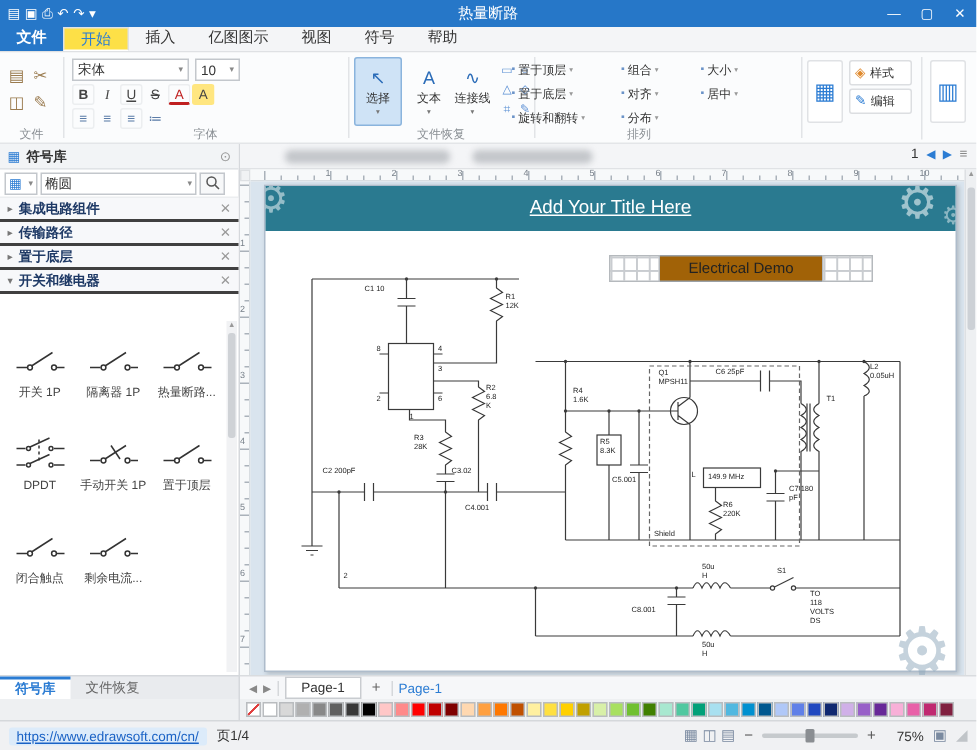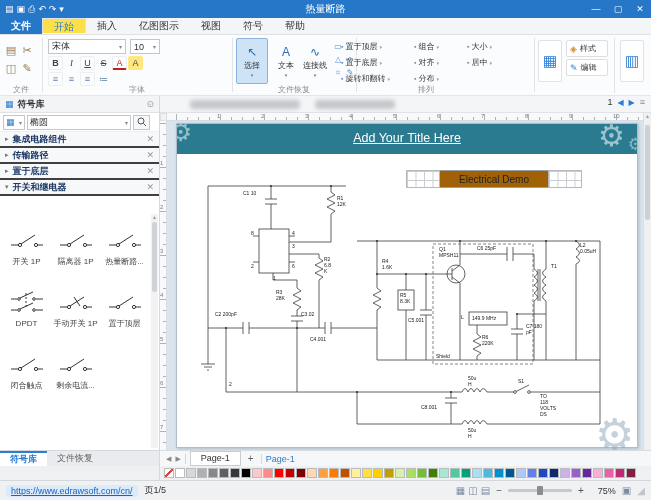--- a/index.html
+++ b/index.html
@@ -731,21 +731,21 @@
       <span class="swatch" style="background: rgb(152, 96, 200);"></span>
       <span class="swatch" style="background: rgb(104, 40, 152);"></span>
       <span class="swatch" style="background: rgb(248, 176, 216);"></span>
       <span class="swatch" style="background: rgb(232, 96, 168);"></span>
       <span class="swatch" style="background: rgb(192, 40, 112);"></span>
       <span class="swatch" style="background: rgb(128, 32, 64);"></span>
     </div>
 
   <div class="statusbar">
     <a class="st-link">https://www.edrawsoft.com/cn/</a>
-    <span>页1/5</span>
+    <span>页1/4</span>
     <div class="st-right">
       <div class="vicons">
           <span>▦</span>
           <span>◫</span>
           <span>▤</span>
         </div>
       <span class="zbtn">−</span>
       <div class="track">
           <div class="thumb2"></div>
         </div>

